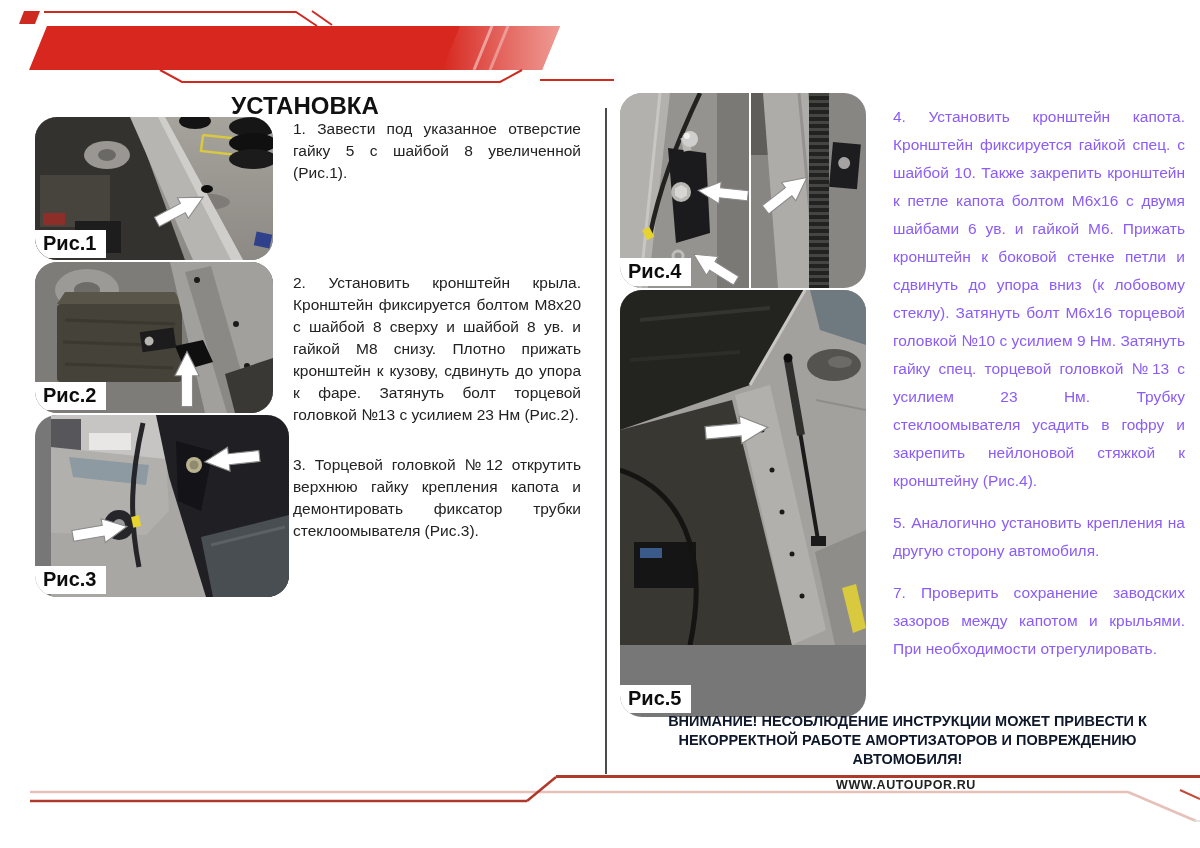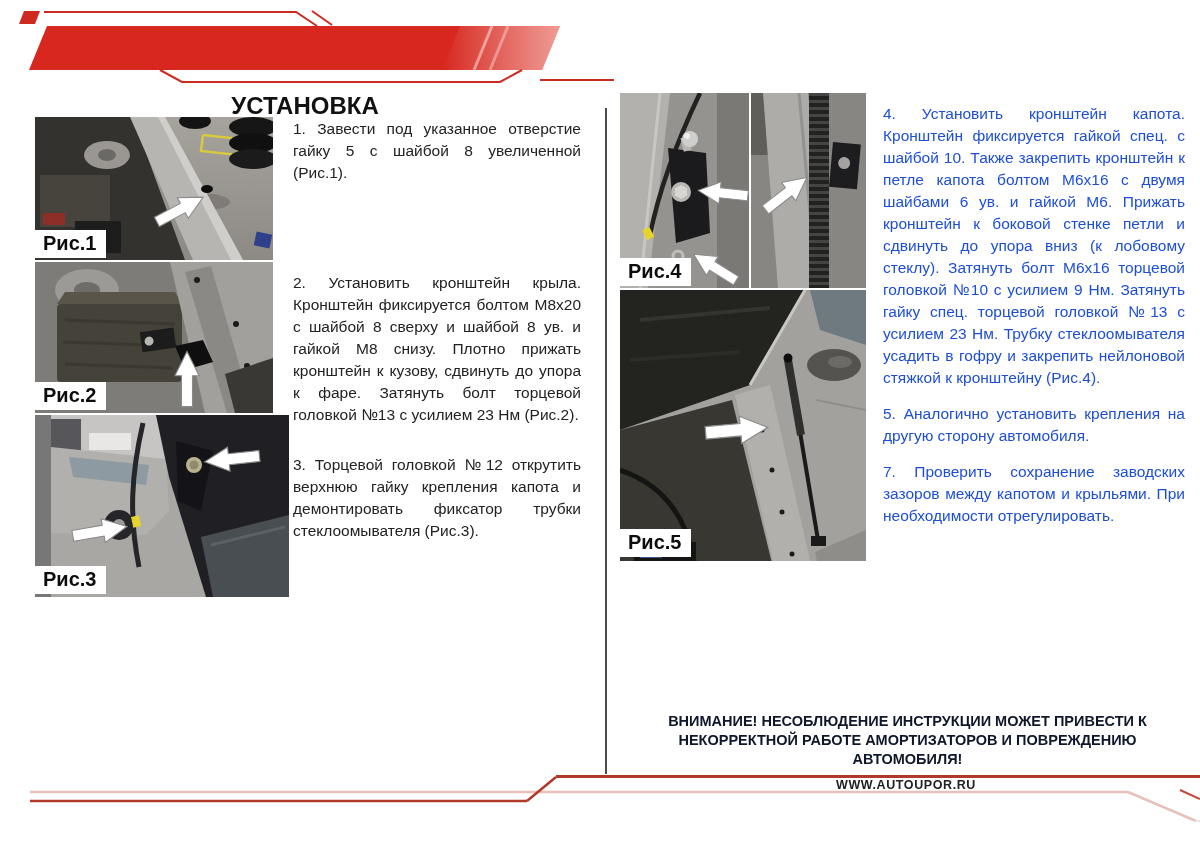--- a/index.html
+++ b/index.html
@@ -8,24 +8,24 @@
   .abs{position:absolute;}
   
   .banner-title{position:absolute;left:88px;top:31px;width:480px;color:#ffffff;
         font-size:27px;font-weight:bold;letter-spacing:0.5px;white-space:nowrap;}
   .section-title{position:absolute;left:190px;top:92px;width:230px;text-align:center;
         font-size:24px;font-weight:bold;color:#111;}
   
   .step{position:absolute;font-size:15.5px;line-height:22px;text-align:justify;color:#222;}
   .step-left{left:293px;width:288px;}
   .rcol{position:absolute;left:882px;top:103px;width:303px;}
-  .rcol .step-right{position:static;margin:0 0 14px 1px;font-size:15.5px;line-height:22px;
-        text-align:justify;color:#1d4ed8;}
-  
-  .fig{position:absolute;overflow:hidden;background:#777;}
+  .rcol .step-right{position:static;margin:0 0 14px 11px;font-size:15.5px;line-height:28px;
+        text-align:justify;color:#8b5cf6;}
+  
+  .fig{position:absolute;overflow:hidden;background:#777;border-radius:22px;}
   .fig svg{display:block;}
   .fig-label{position:absolute;left:0;bottom:3px;background:#ffffff;color:#0d0d0d;
         font-size:20px;font-weight:bold;padding:1px 10px 3px 8px;line-height:24px;}
   
   .divider{position:absolute;left:605px;top:108px;width:2px;height:666px;background:#4b4b4b;}
   
   .warning{position:absolute;left:635px;top:712px;width:545px;text-align:center;
         color:#0f172a;font-size:14.5px;font-weight:bold;line-height:19px;}
   
   .footer-site{position:absolute;left:756px;top:778px;width:300px;text-align:center;
@@ -174,21 +174,21 @@
       <line x1="68" y1="0" x2="68" y2="195" stroke="#454543" stroke-width="20" stroke-dasharray="3 4"></line>
       <g transform="rotate(5 92 72)">
         <rect x="80" y="50" width="28" height="45" fill="#1d1d1f"></rect>
         <circle cx="93" cy="70" r="6" fill="#a5a3a1"></circle>
       </g>
       <use href="#blockArrow" transform="translate(36,100) rotate(-38) scale(1.05)"></use>
     </svg>
     <div class="fig-label" style="bottom:2px;">Рис.4</div>
   </div>
 
-  <div class="fig" style="left:620px;top:290px;width:246px;height:271px;">
+  <div class="fig" style="left:620px;top:290px;width:246px;height:427px;">
     <svg width="246" height="355" viewBox="0 0 246 355">
       <rect width="246" height="355" fill="#a3a19d"></rect>
       <polygon points="190,0 246,0 246,55 200,40" fill="#6f7a80"></polygon>
       <ellipse cx="214" cy="75" rx="27" ry="16" fill="#55534f"></ellipse>
       <ellipse cx="220" cy="72" rx="12" ry="6" fill="#6d6b67"></ellipse>
       <line x1="196" y1="110" x2="246" y2="120" stroke="#8f8d89" stroke-width="2"></line>
       <polygon points="195,262 246,240 246,355 215,355" fill="#8f8d89"></polygon>
       <polygon points="222,298 236,294 246,338 233,343" fill="#d8c93e"></polygon>
       <polygon points="0,0 185,0 130,95 0,140" fill="#23231f"></polygon>
       <line x1="20" y1="30" x2="150" y2="18" stroke="#33332f" stroke-width="4"></line>

